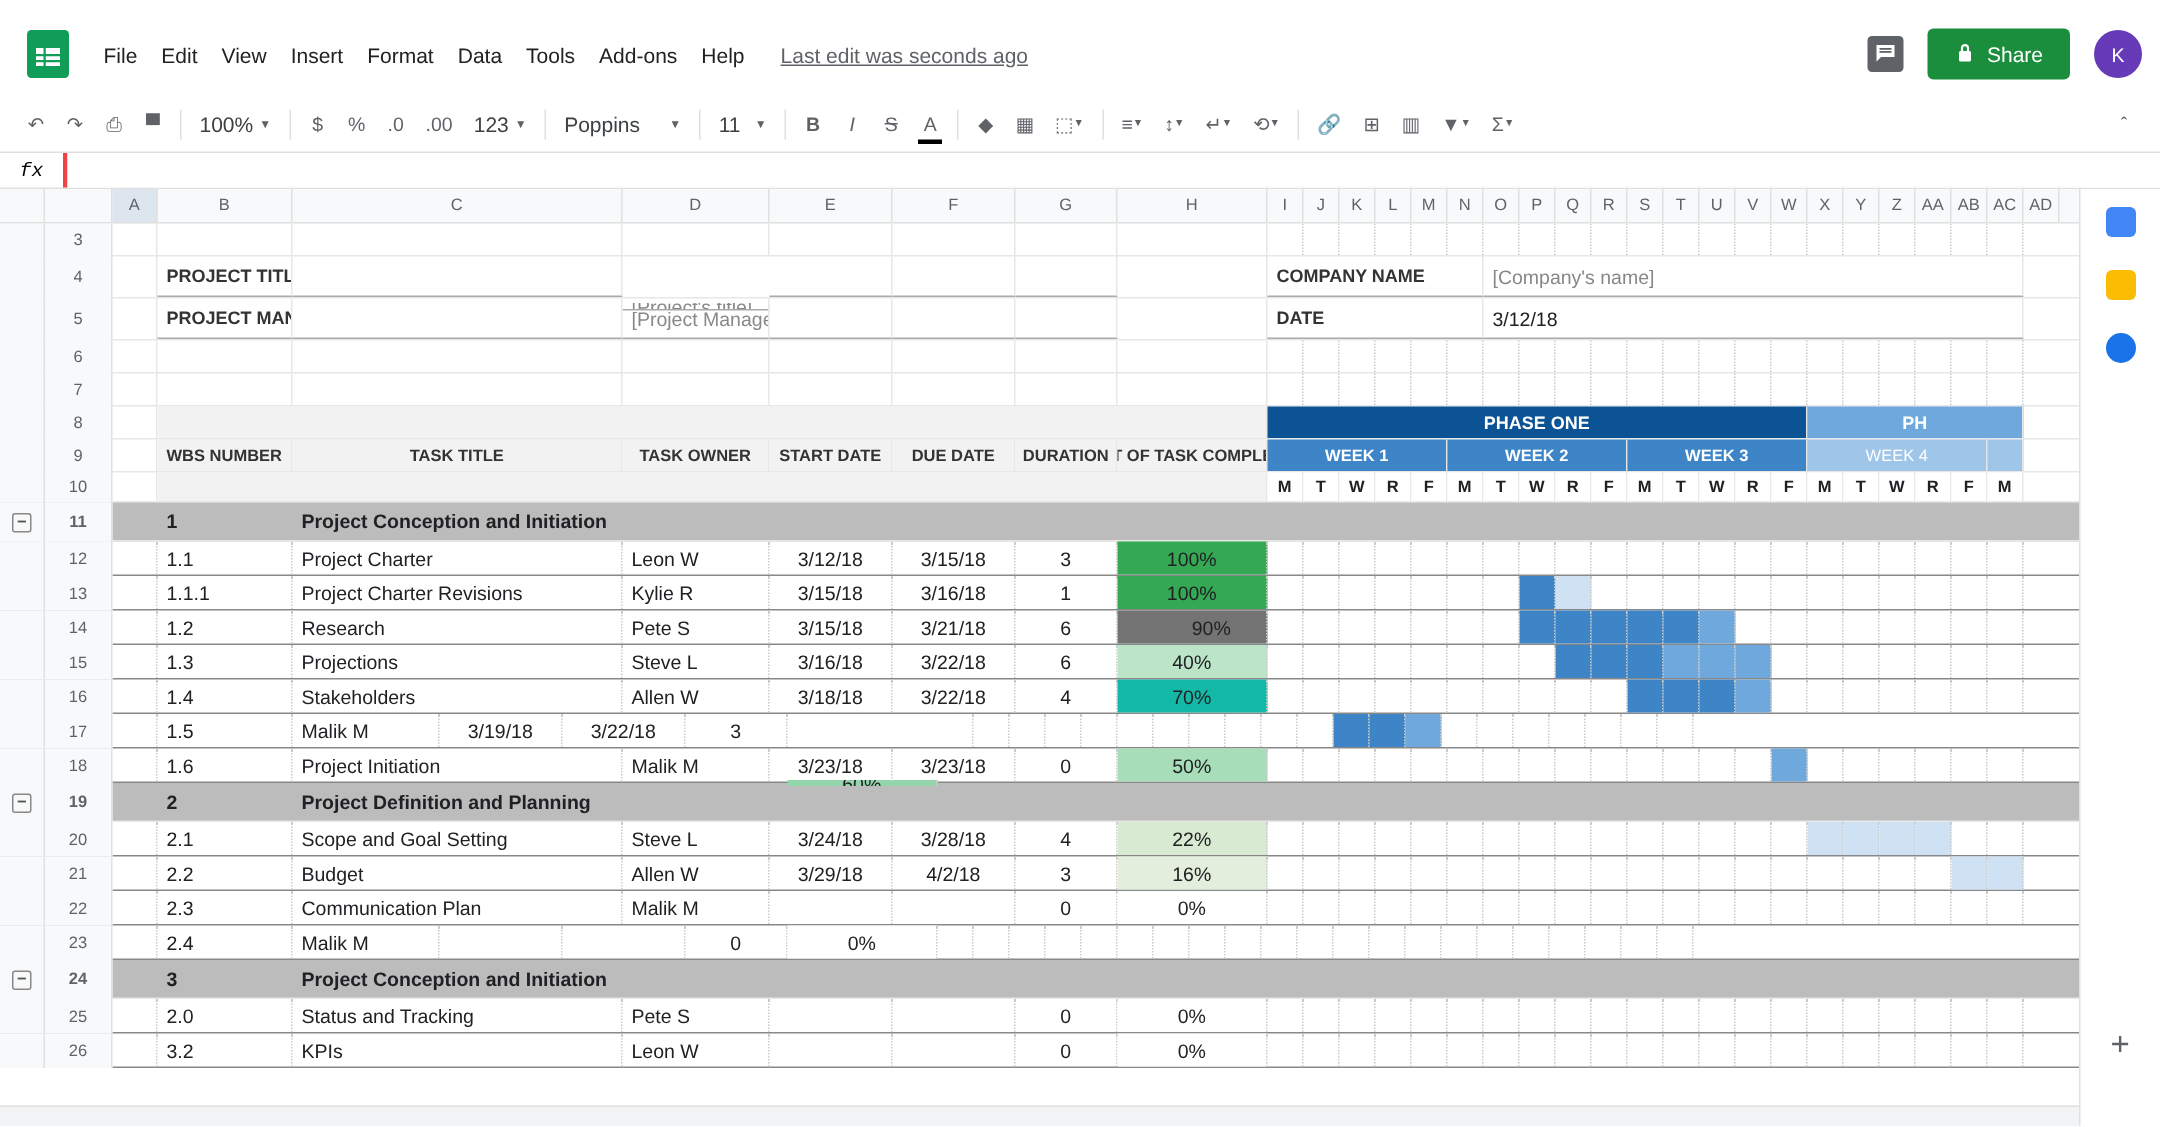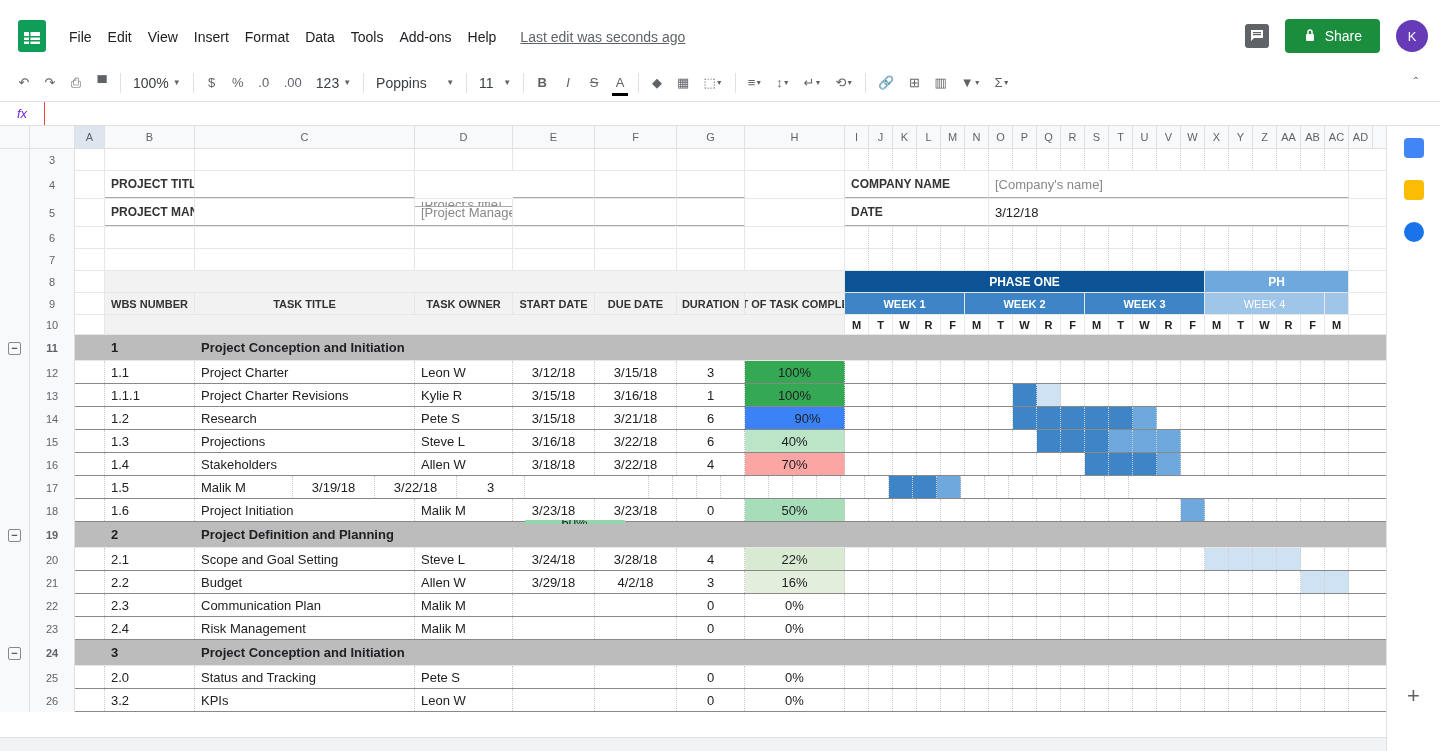--- a/index.html
+++ b/index.html
@@ -27,21 +27,21 @@
 .tool-btn { padding: 5px 6px; cursor: pointer; border-radius: 2px; color: #5f6368; display: flex; align-items: center; justify-content: center; min-width: 24px; height: 26px; }
 .tool-sep { width: 1px; height: 20px; background: #e0e0e0; margin: 0 4px; }
 .tool-select { display: flex; align-items: center; gap: 4px; padding: 4px 6px; cursor: pointer; color: #3c4043; font-size: 14px; }
 .tool-select .caret { font-size: 8px; color: #5f6368; }
 .font-color { position: relative; }
 .font-color::after { content: ''; position: absolute; bottom: 0; left: 4px; right: 4px; height: 3px; background: #000; }
 .collapse-btn { margin-left: auto; }
 
 
 .formula-bar { display: flex; align-items: center; height: 24px; border-bottom: 1px solid #e0e0e0; }
-.fx-label { width: 45px; text-align: center; font-style: italic; color: #6d28d9; border-right: 1px solid #ef4444; height: 100%; display: flex; align-items: center; justify-content: center; }
+.fx-label { width: 45px; text-align: center; font-style: italic; color: #000000; border-right: 3px solid #ef4444; height: 100%; display: flex; align-items: center; justify-content: center; font-family: Liberation Mono, monospace; }
 .formula-input { flex: 1; padding: 0 8px; border: none; outline: none; height: 100%; }
 
 
 .main-area { display: flex; height: calc(751px - 64px - 38px - 24px); }
 
 
 .sheet-container { flex: 1; position: relative; overflow: hidden; }
 
 
 .col-headers { display: flex; background: #f8f9fa; border-bottom: 1px solid #e0e0e0; height: 23px; font-size: 11px; color: #5f6368; }
@@ -69,22 +69,22 @@
 .week-header4 { background: #9fc5e8; color: white; font-size: 11px; font-weight: normal; text-align:center; justify-content:center; }
 .day-header { background: #fff; font-size: 11px; font-weight: bold; justify-content:center; }
 
 .section-row { background: #bcbcbc; font-weight: bold; height: 26px; }
 .section-row .cell { border-right: none; }
 
 .data-row { height: 23px; font-size: 13px; border-bottom: 1px solid #888; }
 .data-row .cell { border-right: 1px dotted #ccc; }
 
 .pct-100 { background: #34a853; }
-.pct-90 { background: #3b82f6; padding-left: 32px; }
-.pct-70 { background: #fca5a5; }
+.pct-90 { background: #737373; padding-left: 32px; }
+.pct-70 { background: #14b8a6; }
 .pct-60 { background: #93d6ab; margin-top: 44px; }
 .pct-50 { background: #a8ddb9; }
 .pct-40 { background: #bce4c7; }
 .pct-22 { background: #d9ead3; }
 .pct-16 { background: #e3efdc; }
 .pct-0 { background: #fff; }
 
 .gantt-fill-dark { background: #3d85c6; }
 .gantt-fill-mid { background: #6fa8dc; }
 .gantt-fill-light { background: #cfe2f3; }
@@ -778,21 +778,20 @@
           <div class="day-cell "></div>
           <div class="day-cell "></div>
           <div class="day-cell "></div>
           <div class="day-cell "></div>
         </div>
         <div class="row data-row" style="height: 23px;">
           <div class="row-gutter-cell" style="height: 23px;"></div>
           <div class="row-num" style="height: 23px;">23</div>
           <div class="cell " style="width: 30px; min-width: 30px;"></div>
           <div class="cell " style="width: 90px; min-width: 90px;">2.4</div>
-          <div class="cell " style="width: 220px; min-width: 220px;">Risk Management</div>
           <div class="cell " style="width: 98px; min-width: 98px;">Malik M</div>
           <div class="cell center" style="width: 82px; min-width: 82px;"></div>
           <div class="cell center" style="width: 82px; min-width: 82px;"></div>
           <div class="cell center" style="width: 68px; min-width: 68px;">0</div>
           <div class="cell center pct-0" style="width: 100px; min-width: 100px;">0%</div>
           <div class="day-cell "></div>
           <div class="day-cell "></div>
           <div class="day-cell "></div>
           <div class="day-cell "></div>
           <div class="day-cell "></div>

